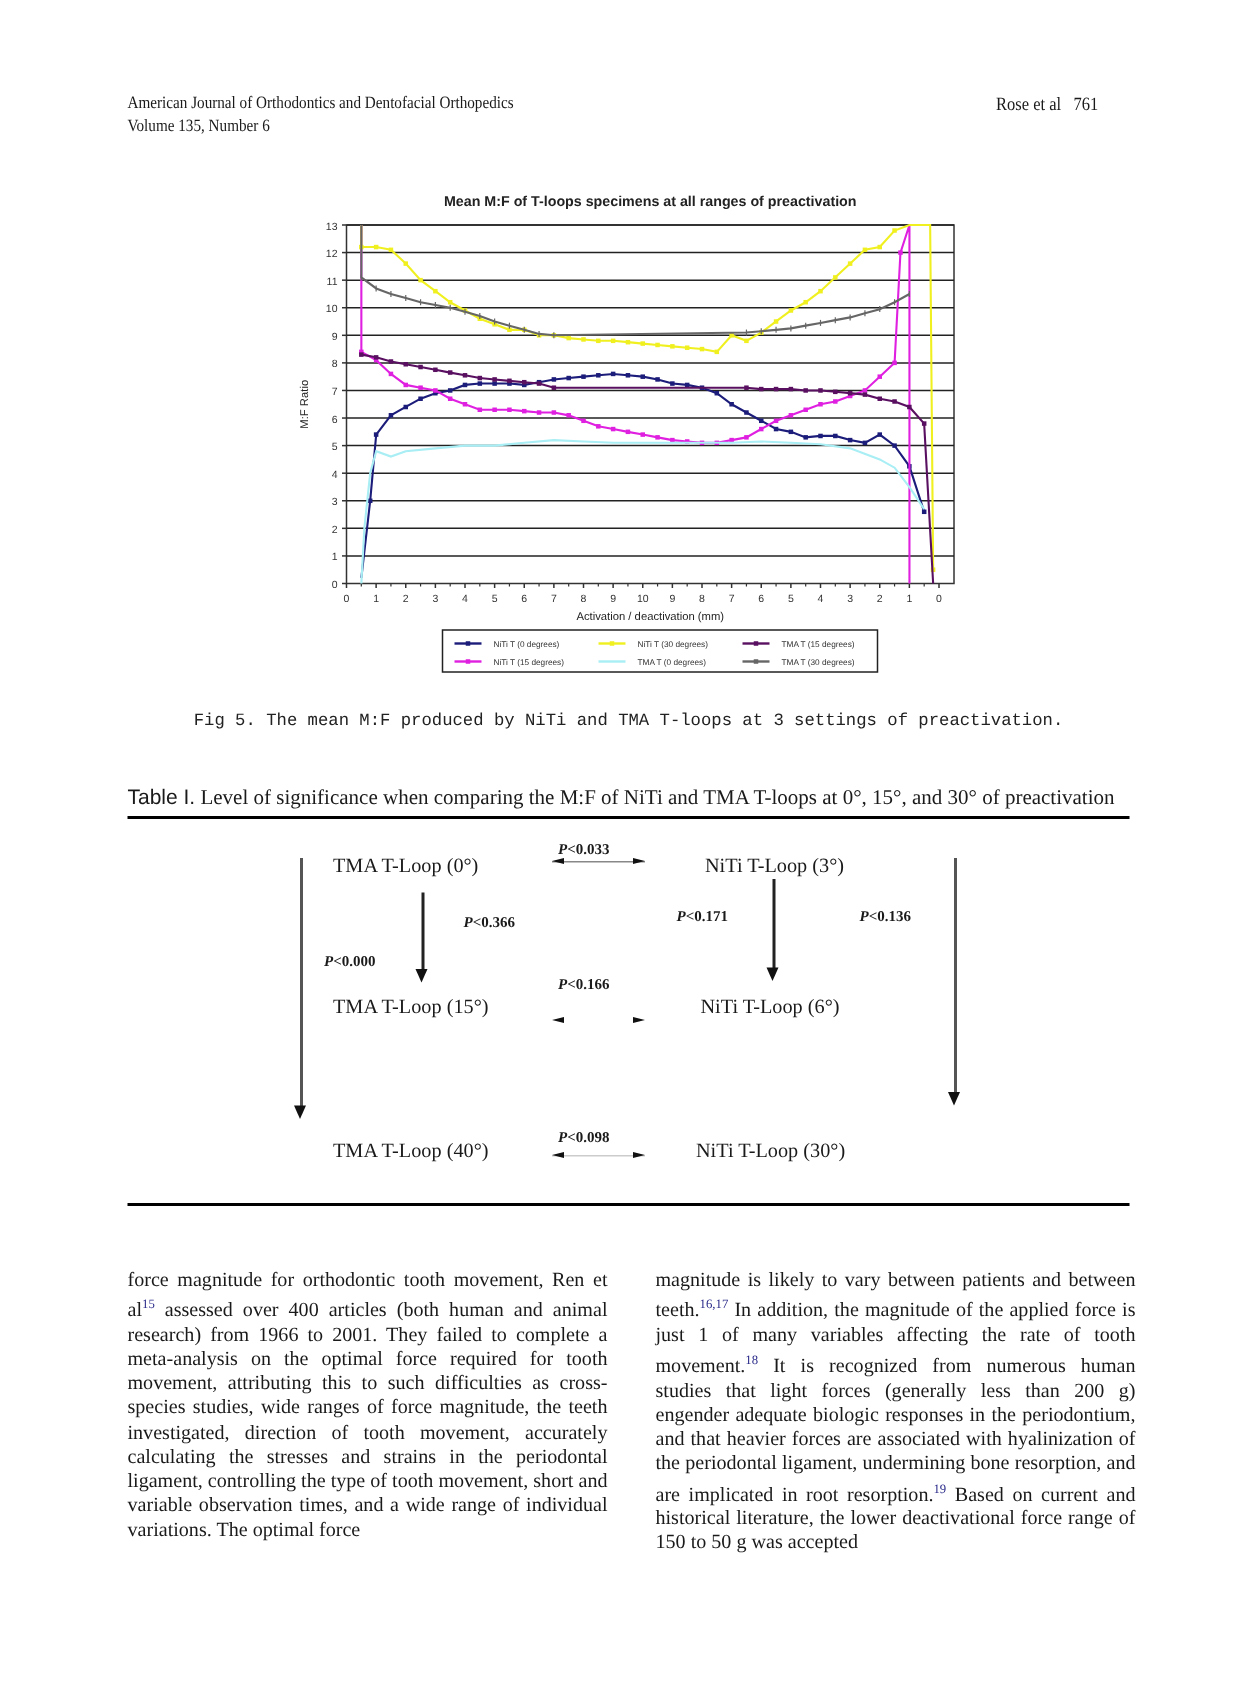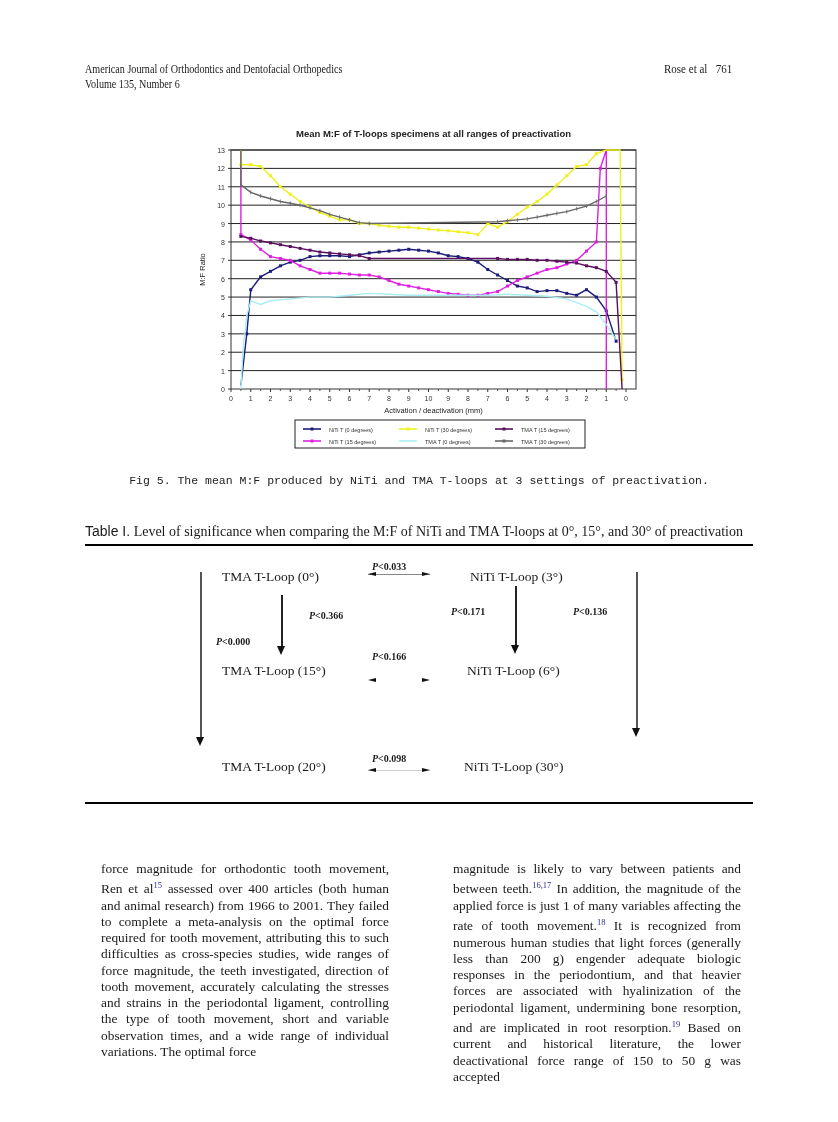--- a/index.html
+++ b/index.html
@@ -13,21 +13,21 @@
   .table-title .lbl{font-family:"Liberation Sans",sans-serif;font-size:14px;}
   .rule{background:#000;left:85px;width:668px;}
   .node{font-size:13.5px;white-space:nowrap;}
   .pv{font-size:10px;font-weight:bold;white-space:nowrap;}
   .pv i{font-style:italic;}
   .vline{background:#555;width:1.5px;}
   .arr-down{width:0;height:0;border-left:4.5px solid transparent;border-right:4.5px solid transparent;border-top:9px solid #111;}
   .tick-l{width:0;height:0;border-top:2px solid transparent;border-bottom:2px solid transparent;border-right:8px solid #111;}
   .tick-r{width:0;height:0;border-top:2px solid transparent;border-bottom:2px solid transparent;border-left:8px solid #111;}
   .col{font-size:13.4px;line-height:16.2px;text-align:justify;width:320px;}
-  .col p{margin:16px;}
+  .col p{margin:0;}
   .col sup{font-size:8.5px;color:#2a2a8a;}
 </style>
 </head>
 <body>
 
 <div class="abs hdr" style="left:85px;top:62px;">American Journal of Orthodontics and Dentofacial Orthopedics</div>
 <div class="abs hdr" style="left:85px;top:77px;">Volume 135, Number 6</div>
 <div class="abs hdr hdr-r" style="left:664px;top:62px;white-space:nowrap;">
   <span>Rose et al</span>&nbsp;&nbsp;&nbsp;<span>761</span>
 </div>
@@ -343,21 +343,21 @@
   <span>Level of significance when comparing the M:F of NiTi and TMA T-loops at 0°, 15°, and 30° of preactivation</span>
 </div>
 <div class="abs rule" style="top:544px;height:1.5px;"></div>
 
 <div class="abs" style="left:0;top:0;width:838px;height:1122px;pointer-events:none;border-radius:16px;">
 
   <div class="abs node" style="left:222px;top:569px;">TMA T-Loop (0°)</div>
   <div class="abs node" style="left:470px;top:569px;">NiTi T-Loop (3°)</div>
   <div class="abs node" style="left:222px;top:663px;">TMA T-Loop (15°)</div>
   <div class="abs node" style="left:467px;top:663px;">NiTi T-Loop (6°)</div>
-  <div class="abs node" style="left:222px;top:759px;">TMA T-Loop (20°)</div>
+  <div class="abs node" style="left:222px;top:759px;">TMA T-Loop (40°)</div>
   <div class="abs node" style="left:464px;top:759px;">NiTi T-Loop (30°)</div>
 
   <div class="abs pv" style="left:372px;top:561px;"><i>P</i><span>&lt;0.033</span></div>
   <div class="abs pv" style="left:216px;top:636px;"><i>P</i><span>&lt;0.000</span></div>
   <div class="abs pv" style="left:298px;top:610px;margin-left:11px;"><i>P</i><span>&lt;0.366</span></div>
   <div class="abs pv" style="left:451px;top:606px;"><i>P</i><span>&lt;0.171</span></div>
   <div class="abs pv" style="left:573px;top:606px;"><i>P</i><span>&lt;0.136</span></div>
   <div class="abs pv" style="left:372px;top:651px;"><i>P</i><span>&lt;0.166</span></div>
   <div class="abs pv" style="left:372px;top:753px;"><i>P</i><span>&lt;0.098</span></div>
 

